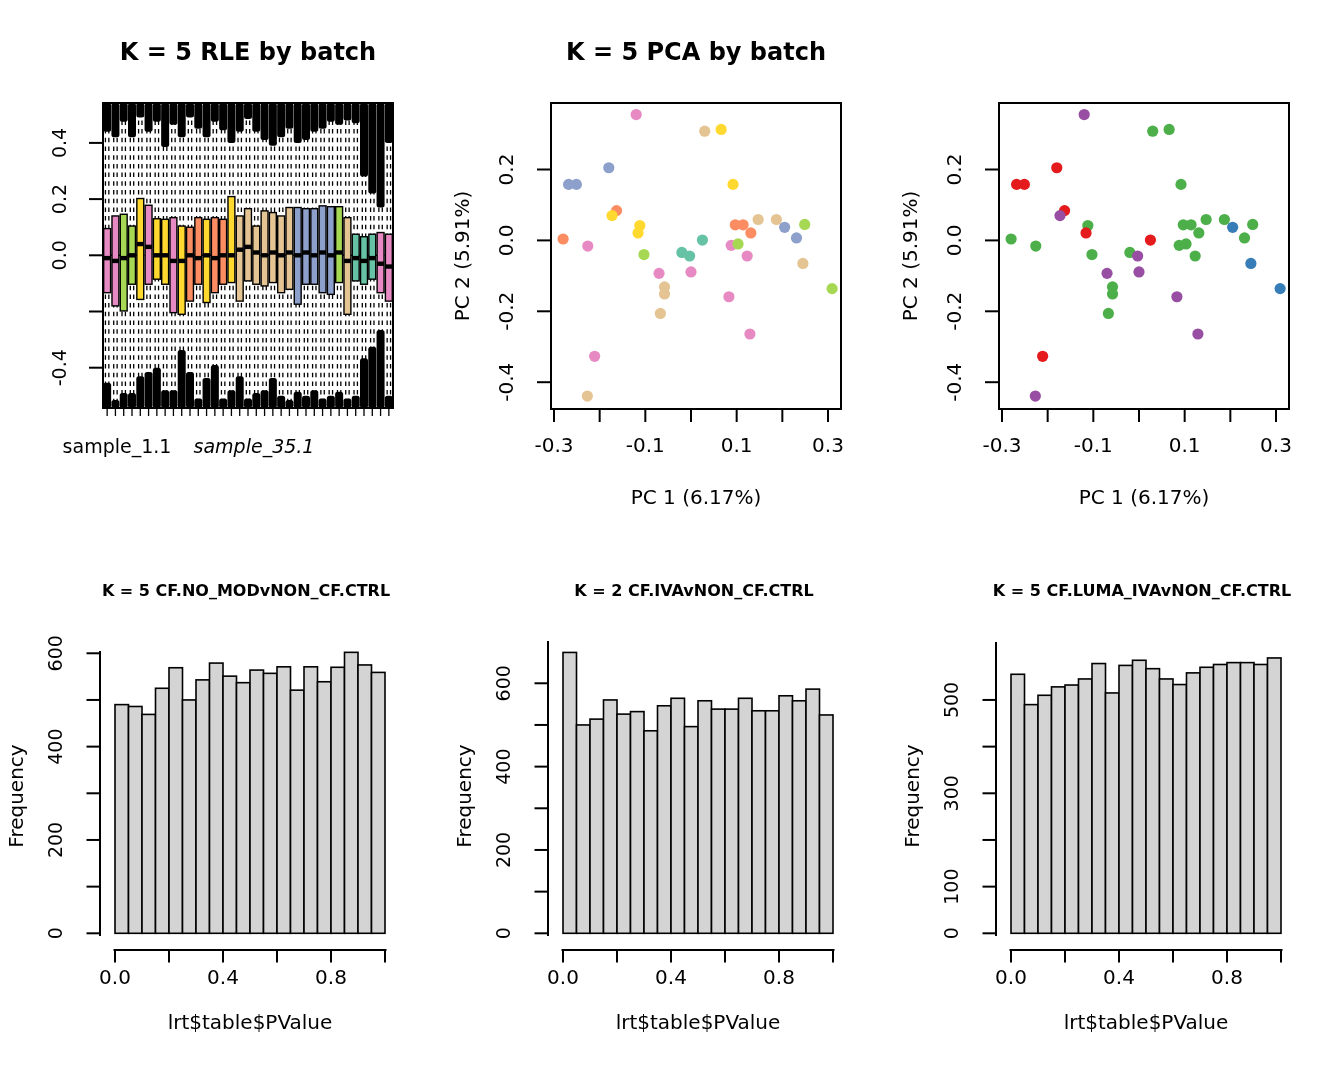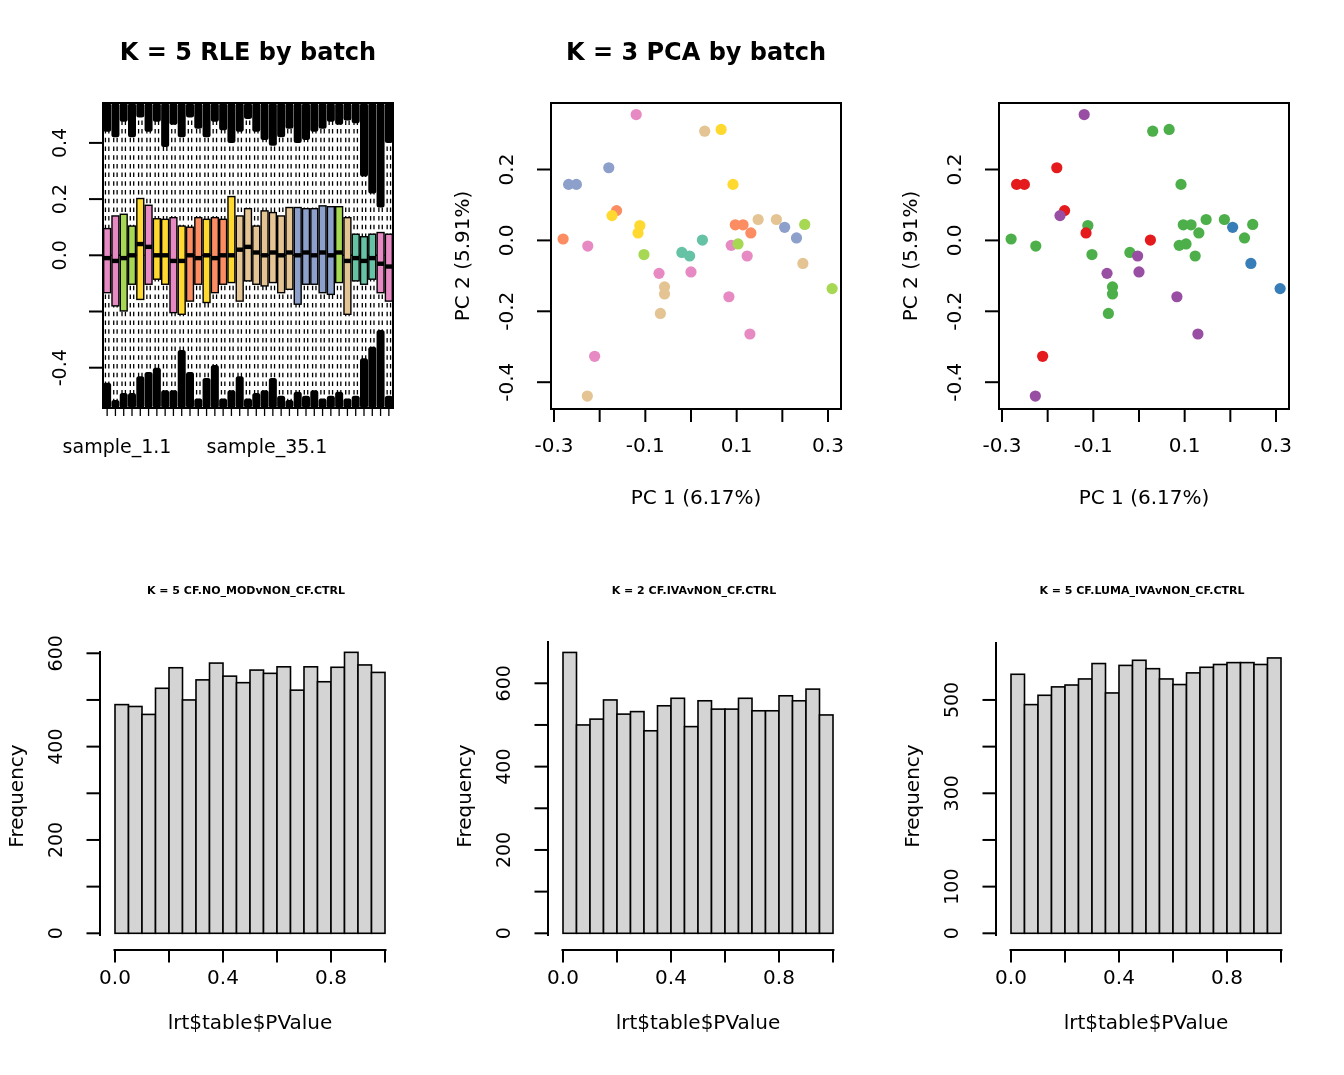--- a/index.html
+++ b/index.html
@@ -4,21 +4,21 @@
 <style>
   html,body{margin:0;padding:0;background:#fff;}
   #page{position:relative;width:1344px;height:1075px;background:#fff;overflow:hidden;
         font-family:"DejaVu Sans", sans-serif;color:#000;}
   #plots-svg{position:absolute;left:0;top:0;}
   .hlabel{position:absolute;transform:translate(-50%,-50%);white-space:nowrap;}
   .vwrap{position:absolute;width:0;height:0;}
   .vwrap>span{position:absolute;display:block;transform:translate(-50%,-50%) rotate(-90deg);
               white-space:nowrap;}
   .ptitle1{font-size:24px;font-weight:bold;}
-  .ptitle2{font-size:11px;font-weight:bold;}
+  .ptitle2{font-size:16px;font-weight:bold;}
   .axlab{font-size:20px;}
   .smlab{font-size:19px;}
 </style>
 </head>
 <body>
 
 <div id="page">
   <svg id="plots-svg" width="1344" height="1075">
       <line x1="103" y1="255.3" x2="393" y2="255.3" stroke="#000" stroke-width="1.5" stroke-dasharray="4 3.5"></line>
       <line x1="105.44285714285714" y1="103" x2="105.44285714285714" y2="408" stroke="#000" stroke-width="1.3" stroke-dasharray="4.5 4.2"></line>
@@ -515,27 +515,27 @@
       <line x1="1065" y1="950" x2="1065" y2="962.5" stroke="#000" stroke-width="2"></line>
       <line x1="1119" y1="950" x2="1119" y2="962.5" stroke="#000" stroke-width="2"></line>
       <text x="1119" y="984" font-size="20" text-anchor="middle" fill="#000" font-family="&quot;DejaVu Sans&quot;, sans-serif">0.4</text>
       <line x1="1173" y1="950" x2="1173" y2="962.5" stroke="#000" stroke-width="2"></line>
       <line x1="1227" y1="950" x2="1227" y2="962.5" stroke="#000" stroke-width="2"></line>
       <text x="1227" y="984" font-size="20" text-anchor="middle" fill="#000" font-family="&quot;DejaVu Sans&quot;, sans-serif">0.8</text>
       <line x1="1281" y1="950" x2="1281" y2="962.5" stroke="#000" stroke-width="2"></line>
     </svg>
 
   <div class="hlabel ptitle1" style="left:248px;top:52px;">K = 5 RLE by batch</div>
-  <div class="hlabel ptitle1" style="left:696px;top:52px;">K = 3 PCA by batch</div>
+  <div class="hlabel ptitle1" style="left:696px;top:52px;">K = 5 PCA by batch</div>
   <div class="hlabel ptitle2" style="left:246px;top:590px;">K = 5 CF.NO_MODvNON_CF.CTRL</div>
   <div class="hlabel ptitle2" style="left:694px;top:590px;">K = 2 CF.IVAvNON_CF.CTRL</div>
   <div class="hlabel ptitle2" style="left:1142px;top:590px;text-align:center;">K = 5 CF.LUMA_IVAvNON_CF.CTRL</div>
 
   <div class="hlabel smlab" style="left:117px;top:446px;">sample_1.1</div>
-  <div class="hlabel smlab" style="left:267px;top:446px;">sample_35.1</div>
+  <div class="hlabel smlab" style="left:254px;top:446px;font-style:italic;">sample_35.1</div>
 
   <div class="hlabel axlab" style="left:696px;top:497px;">PC 1 (6.17%)</div>
   <div class="hlabel axlab" style="left:1144px;top:497px;">PC 1 (6.17%)</div>
   <div class="vwrap" style="left:462px;top:256px;">
       <span class="axlab">PC 2 (5.91%)</span>
     </div>
   <div class="vwrap" style="left:910px;top:256px;">
       <span class="axlab">PC 2 (5.91%)</span>
     </div>
 

